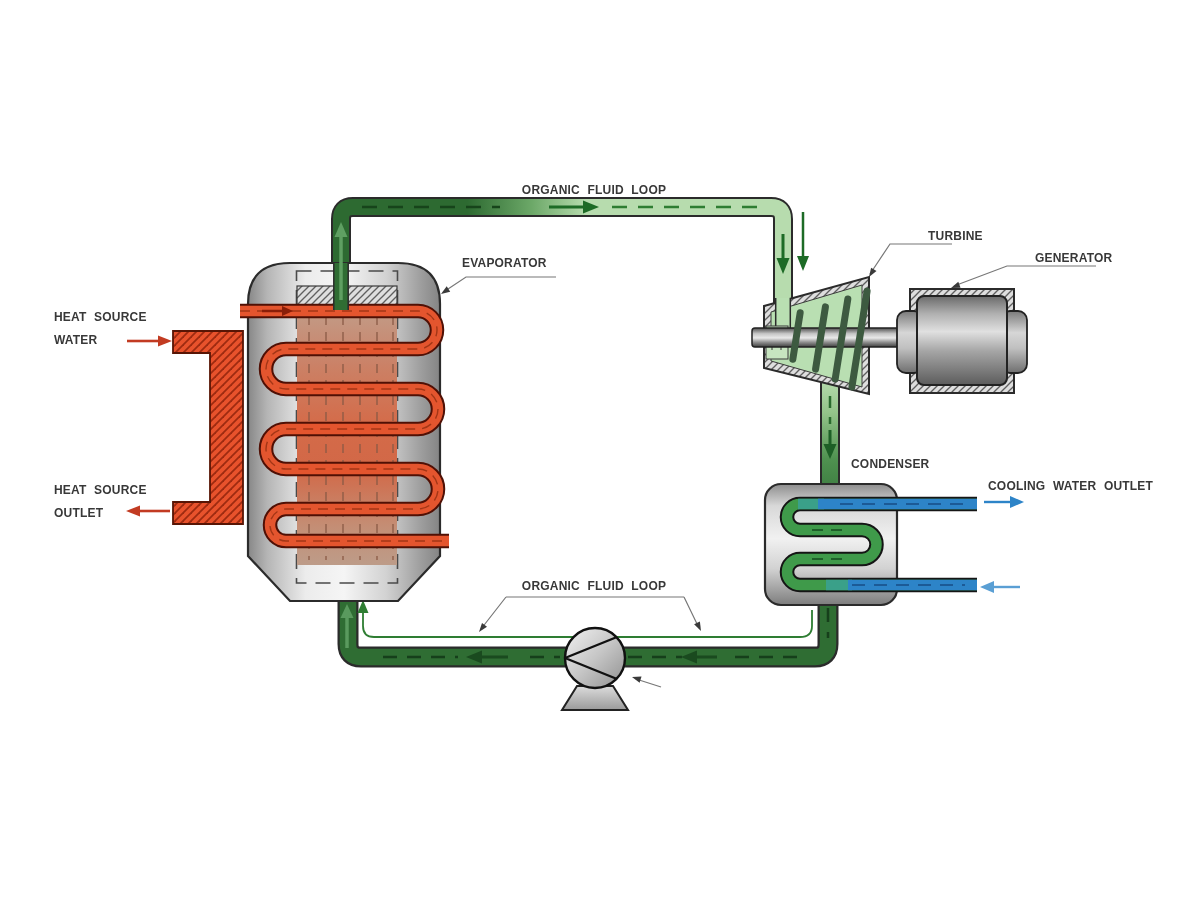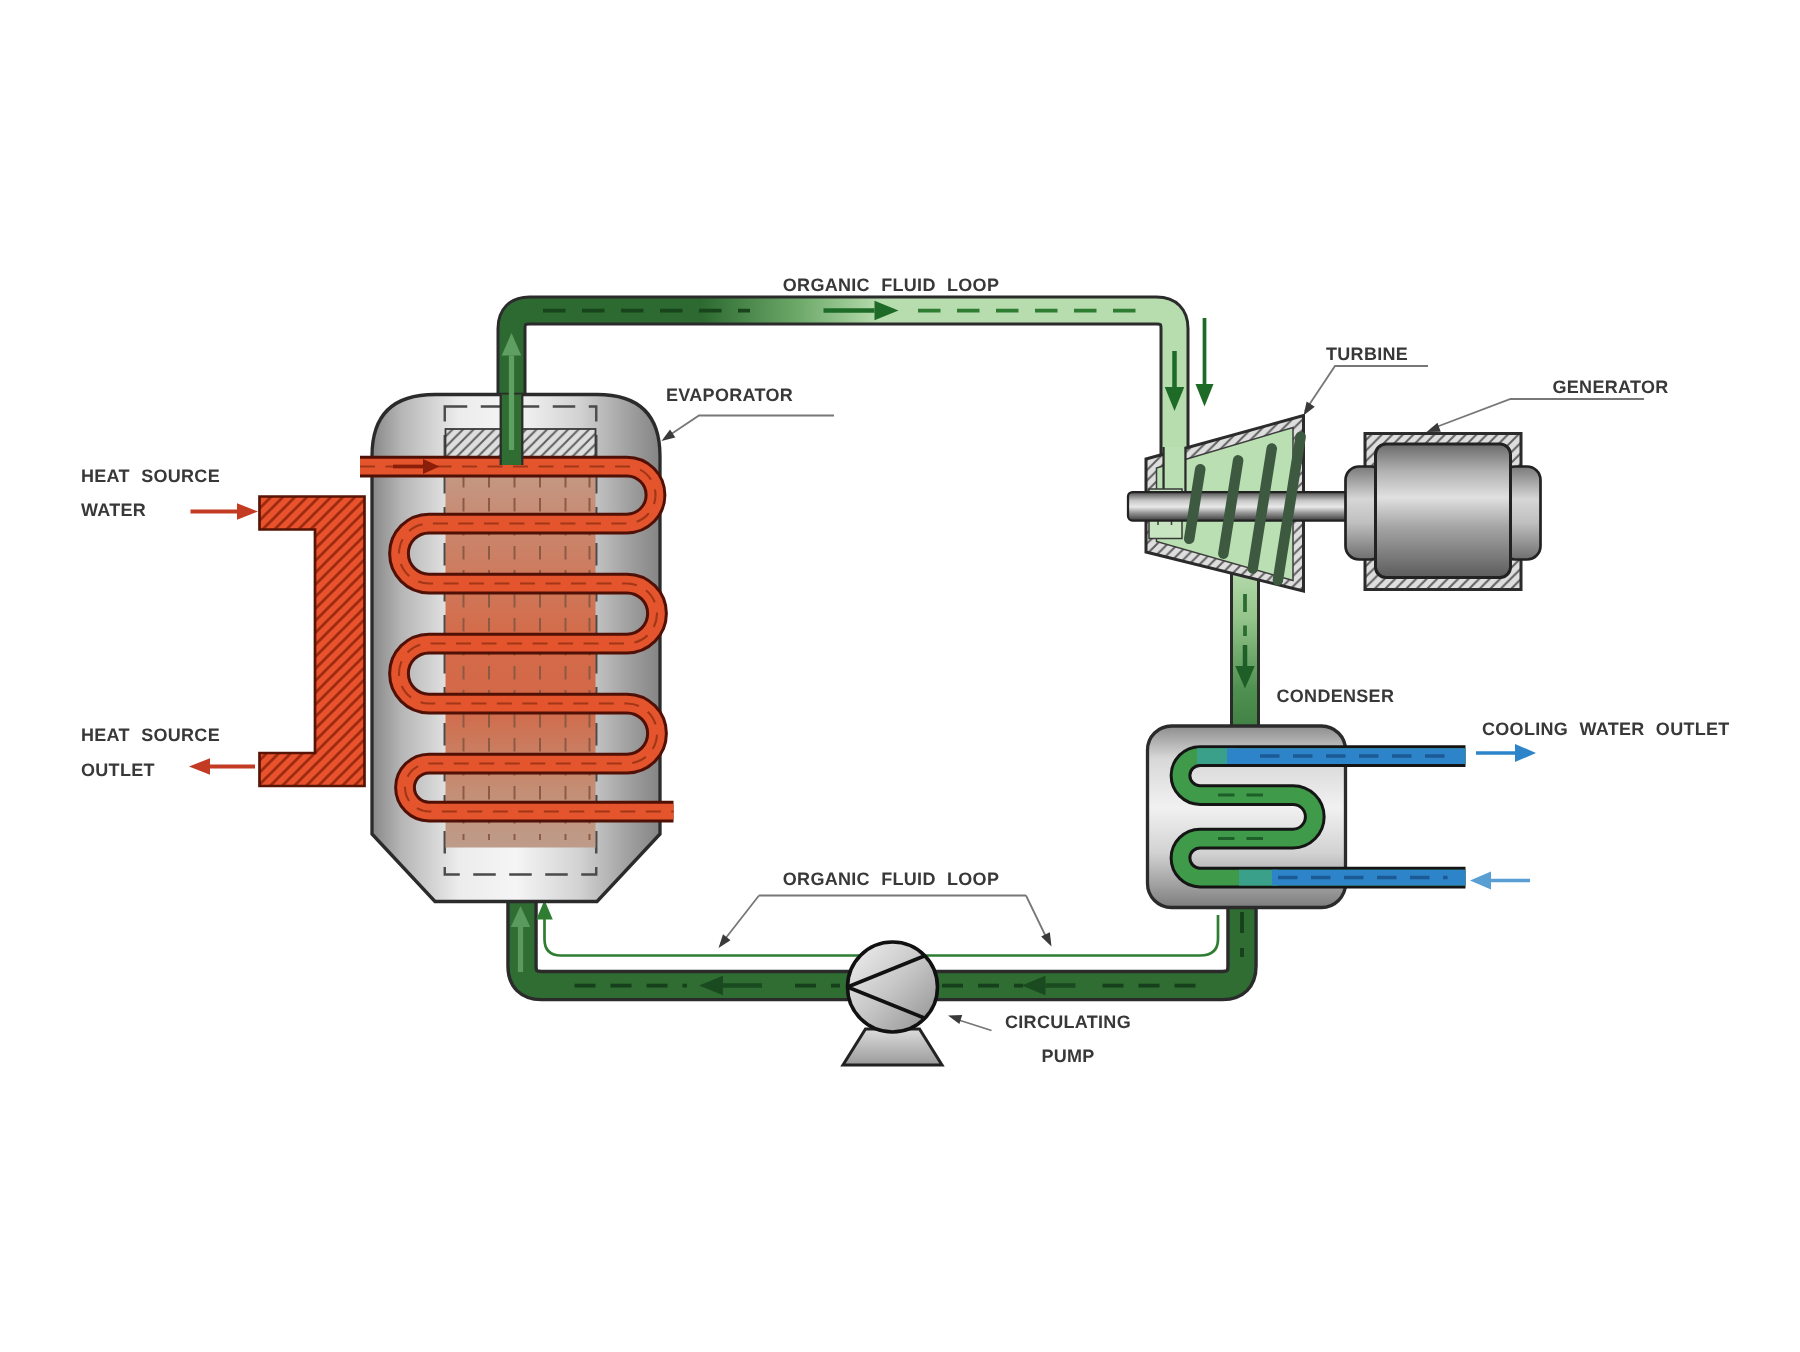--- a/index.html
+++ b/index.html
@@ -260,41 +260,37 @@
     <polygon points="869,277 876.5,271.1 871.1,267.7"></polygon>
     <polygon points="951,288 960.5,287.8 958.3,281.8"></polygon>
     <polygon points="479,632 487,626.8 482,622.9"></polygon>
     <polygon points="701,631 699.9,621.5 694.1,624.3"></polygon>
     <polygon points="632,677 639.6,682.7 641.5,676.6"></polygon>
   </g>
 </svg>
 
 <div class="lbl center" style="left:504px;top:179px;width:180px;">ORGANIC FLUID LOOP</div>
 
-<div class="lbl" style="left:444px;top:252px;text-align:center;">EVAPORATOR</div>
-
-<div class="lbl" style="left:884px;top:225px;">TURBINE</div>
+<div class="lbl" style="left:462px;top:252px;text-align:center;">EVAPORATOR</div>
+
+<div class="lbl" style="left:928px;top:225px;">TURBINE</div>
 
 <div class="lbl" style="left:1003px;top:247px;margin-left:32px;">GENERATOR</div>
 
 <div class="lbl" style="left:851px;top:453px;">CONDENSER</div>
 
 <div class="lbl" style="left:988px;top:475px;">COOLING WATER OUTLET</div>
 
 
 <div class="lbl" style="left:54px;top:306px;">
   <div>HEAT SOURCE</div>
   <div>WATER</div>
 </div>
 
 <div class="lbl" style="left:54px;top:479px;">
   <div>HEAT SOURCE</div>
   <div>OUTLET</div>
 </div>
 
 <div class="lbl center" style="left:504px;top:575px;width:180px;">ORGANIC FLUID LOOP</div>
 
-<div class="lbl center" style="left:657px;top:670px;width:110px;">
-  <div>CIRCULATING</div>
-  <div>PUMP</div>
+
 </div>
 
-</div>
-
 </body></html>

